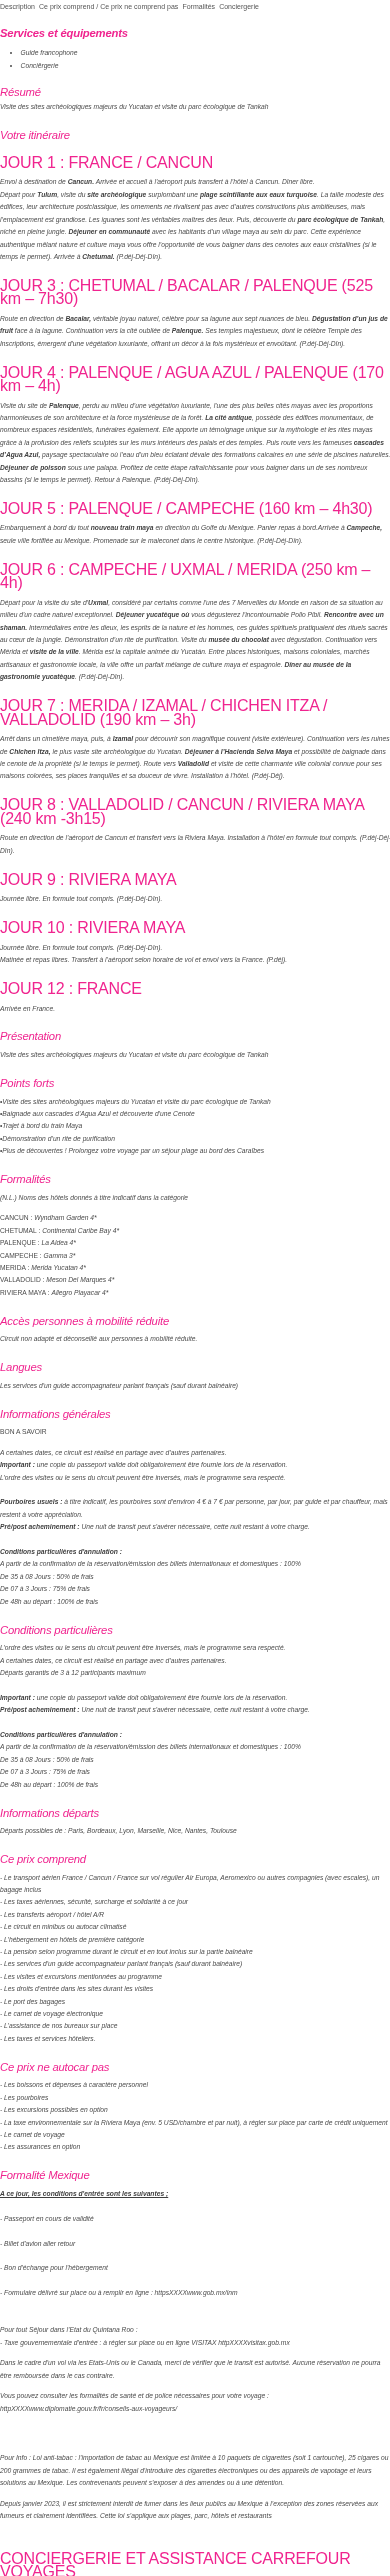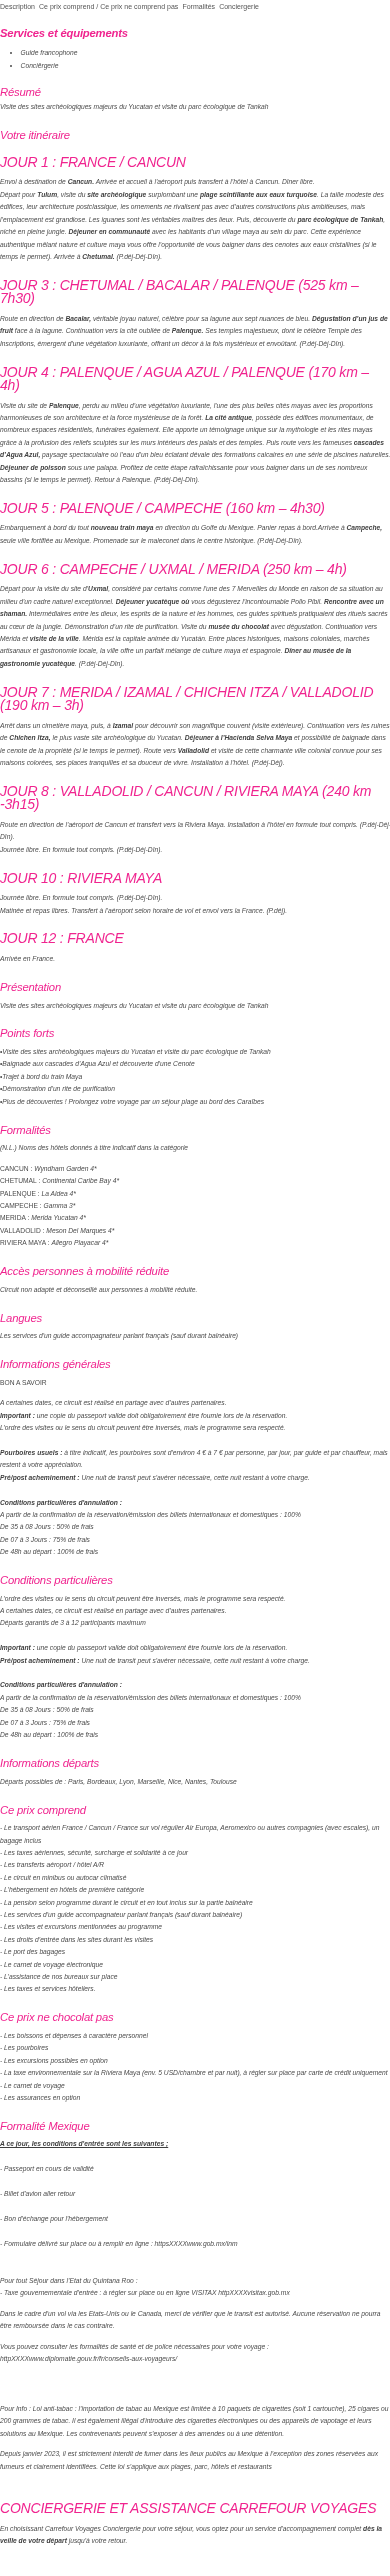--- a/index.html
+++ b/index.html
@@ -21,23 +21,22 @@
     font-style: italic;
     font-weight: normal;
     font-size: 11.3px;
     letter-spacing: -0.2px;
     margin: 15.5px 0 5.2px 0;
     line-height: 13.4px;
   }
   h2.sec.first { margin-top: 15.5px; font-weight: bold; }
   h3.day {
     color: #f0248f;
-    font-style: italic;
     font-weight: normal;
-    font-size: 14px;
+    font-size: 16px;
     letter-spacing: -0.2px;
     margin: 15.5px 0 7.2px 0;
     line-height: 13.4px;
   }
   p.txt, li.txt, div.line {
     font-style: italic;
     font-size: 6.7px;
     line-height: 12.4px;
     color: #4a4a4a;
     margin: 0;
@@ -83,20 +82,21 @@
       <h3 class="day">JOUR 4 : PALENQUE / AGUA AZUL / PALENQUE (170 km – 4h)</h3>
       <p class="txt"><span>Visite du site de </span><b>Palenque</b><span>, perdu au milieu d’une végétation luxuriante, l’une des plus belles cités mayas avec les proportions harmonieuses de son architecture et la force mystérieuse de la forêt. </span><b>La cité antique</b><span>, possède des édifices monumentaux, de nombreux espaces résidentiels, funéraires également. Elle apporte un témoignage unique sur la mythologie et les rites mayas grâce à la profusion des reliefs sculptés sur les murs intérieurs des palais et des temples. Puis route vers les fameuses </span><b>cascades d’Agua Azul,</b><span> paysage spectaculaire où l’eau d’un bleu éclatant dévale des formations calcaires en une série de piscines naturelles. </span><b>Déjeuner de poisson</b><span> sous une palapa. Profitez de cette étape rafraîchissante pour vous baigner dans un de ses nombreux bassins (si le temps le permet). Retour à Palenque. (P.déj-Déj-Dîn).</span></p>
       <h3 class="day">JOUR 5 : PALENQUE / CAMPECHE (160 km – 4h30)</h3>
       <p class="txt"><span>Embarquement à bord du tout </span><b>nouveau train maya</b><span> en direction du Golfe du Mexique. Panier repas à bord.Arrivée à </span><b>Campeche,</b><span> seule ville fortifiée au Mexique. Promenade sur le maleconet dans le centre historique. (P.déj-Déj-Dîn).</span></p>
       <h3 class="day">JOUR 6 : CAMPECHE / UXMAL / MERIDA (250 km – 4h)</h3>
       <p class="txt"><span>Départ pour la visite du site d’</span><b>Uxmal</b><span>, considéré par certains comme l'une des 7 Merveilles du Monde en raison de sa situation au milieu d'un cadre naturel exceptionnel. </span><b>Déjeuner yucatèque où</b><span> vous dégusterez l’incontournable Pollo Pibil. </span><b>Rencontre avec un shaman.</b><span> Intermédiaires entre les dieux, les esprits de la nature et les hommes, ces guides spirituels pratiquaient des rituels sacrés au cœur de la jungle. Démonstration d’un rite de purification. Visite du </span><b>musée du chocolat</b><span> avec dégustation. Continuation vers Mérida et </span><b>visite de la ville</b><span>. Mérida est la capitale animée du Yucatán. Entre places historiques, maisons coloniales, marchés artisanaux et gastronomie locale, la ville offre un parfait mélange de culture maya et espagnole. </span><b>Dîner au musée de la gastronomie yucatèque</b><span>. (P.déj-Déj-Dîn).</span></p>
       <h3 class="day">JOUR 7 : MERIDA / IZAMAL / CHICHEN ITZA / VALLADOLID (190 km – 3h)</h3>
       <p class="txt"><span>Arrêt dans un cimetière maya, puis, à </span><b>Izamal</b><span> pour découvrir son magnifique couvent (visite extérieure). Continuation vers les ruines de </span><b>Chichen Itza,</b><span> le plus vaste site archéologique du Yucatan. </span><b>Déjeuner à l’Hacienda Selva Maya</b><span> et possibilité de baignade dans le cenote de la propriété (si le temps le permet). Route vers </span><b>Valladolid</b><span> et visite de cette charmante ville colonial connue pour ses maisons colorées, ses places tranquilles et sa douceur de vivre. Installation à l’hôtel. (P.déj-Déj).</span></p>
       <h3 class="day">JOUR 8 : VALLADOLID / CANCUN / RIVIERA MAYA (240 km -3h15)</h3>
       <p class="txt"><span>Route en direction de l’aéroport de Cancun et transfert vers la Riviera Maya. Installation à l’hôtel en formule tout compris. (P.déj-Déj-Dîn).</span></p>
+      <h3 class="day">JOUR 9 : RIVIERA MAYA</h3>
       <p class="txt"><span>Journée libre. En formule tout compris. (P.déj-Déj-Dîn).</span></p>
       <h3 class="day">JOUR 10 : RIVIERA MAYA</h3>
       <p class="txt"><span>Journée libre. En formule tout compris. (P.déj-Déj-Dîn).</span></p>
       <p class="txt"><span>Matinée et repas libres. Transfert à l’aéroport selon horaire de vol et envol vers la France. (P.déj).</span></p>
       <h3 class="day">JOUR 12 : FRANCE</h3>
       <p class="txt"><span>Arrivée en France.</span></p>
     </div>
 
   <h2 class="sec">Présentation</h2>
   <p class="txt">Visite des sites archéologiques majeurs du Yucatan et visite du parc écologique de Tankah</p>
@@ -184,21 +184,21 @@
       <div class="line">- La pension selon programme durant le circuit et en tout inclus sur la partie balnéaire</div>
       <div class="line">- Les services d'un guide accompagnateur parlant français (sauf durant balnéaire)</div>
       <div class="line">- Les visites et excursions mentionnées au programme</div>
       <div class="line">- Les droits d’entrée dans les sites durant les visites</div>
       <div class="line">- Le port des bagages</div>
       <div class="line">- Le carnet de voyage électronique</div>
       <div class="line">- L’assistance de nos bureaux sur place</div>
       <div class="line">- Les taxes et services hôteliers.</div>
     </div>
 
-  <h2 class="sec">Ce prix ne chocolat pas</h2>
+  <h2 class="sec">Ce prix ne autocar pas</h2>
   <div class="list-block">
       <div class="line">- Les boissons et dépenses à caractère personnel</div>
       <div class="line">- Les pourboires</div>
       <div class="line">- Les excursions possibles en option</div>
       <div class="line">- La taxe environnementale sur la Riviera Maya (env. 5 USD/chambre et par nuit), à régler sur place par carte de crédit uniquement</div>
       <div class="line">- Le carnet de voyage</div>
       <div class="line">- Les assurances en option</div>
     </div>
 
   <h2 class="sec">Formalité Mexique</h2>

